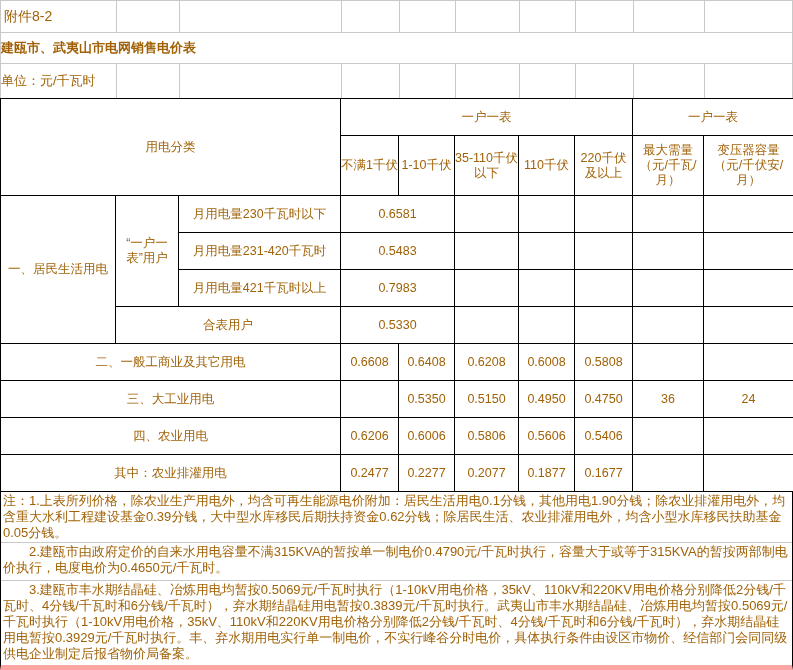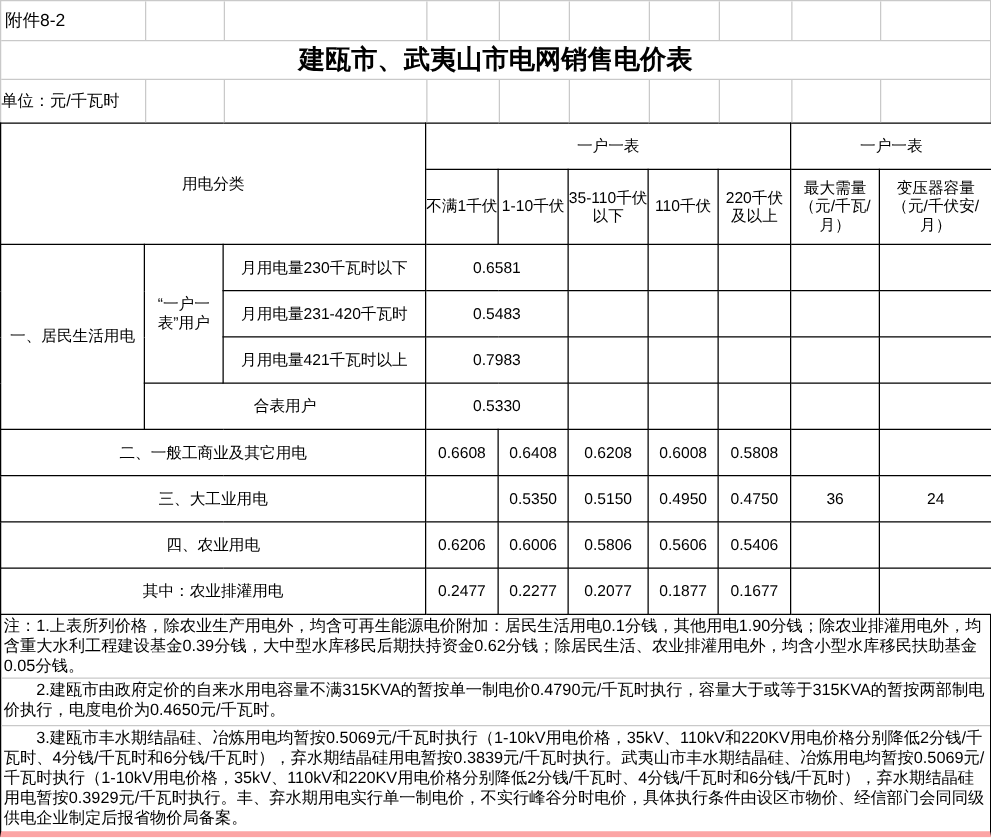--- a/index.html
+++ b/index.html
@@ -1,27 +1,27 @@
 <!DOCTYPE html>
 <html><head>
 <meta charset="utf-8">
 <style>
   html,body{margin:0;padding:0;background:#fff;}
   .page{
     width:793px;height:670px;
-    background:#ffffff;color:#000000;
+    background:#ffffff;color:#a16207;
     font-family:"Liberation Sans","DejaVu Sans",sans-serif;
     display:flex;flex-direction:column;
     box-sizing:border-box;overflow:hidden;
   }
   
   .toprows{border-left:1px solid #c9c9c9;border-right:1px solid #c9c9c9;border-top:1px solid #c9c9c9;}
   .srow{position:relative;box-sizing:border-box;border-bottom:1px solid #c9c9c9;overflow:hidden;}
   .row-a{height:32px;font-size:14px;line-height:31px;padding-left:3px;}
-  .row-b{height:31px;text-align:center;font-weight:bold;font-size:21px;line-height:30px;}
+  .row-b{height:31px;font-weight:bold;font-size:13px;line-height:30px;}
   .row-c{height:34px;font-size:13px;line-height:33px;padding-right:19px;border-bottom:none;}
   .vl{position:absolute;top:0;bottom:0;width:1px;background:#c9c9c9;}
   
   table.price{border-collapse:collapse;table-layout:fixed;width:793px;}
   table.price td{
     border:1px solid #000;
     font-size:12.5px;line-height:15px;
     text-align:center;vertical-align:middle;
     padding:0;overflow:hidden;word-break:break-all;
   }

